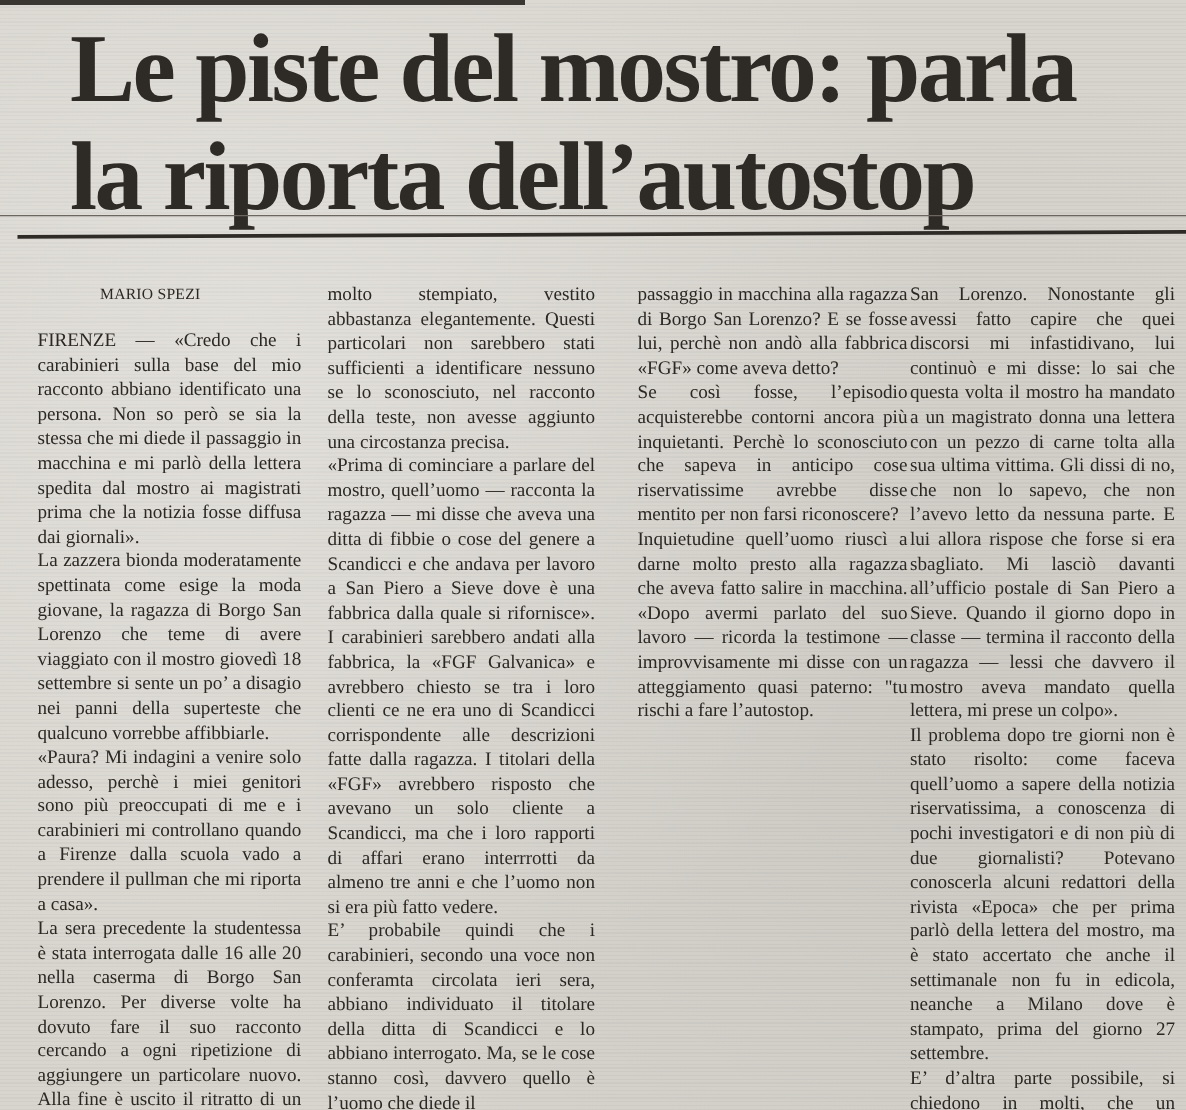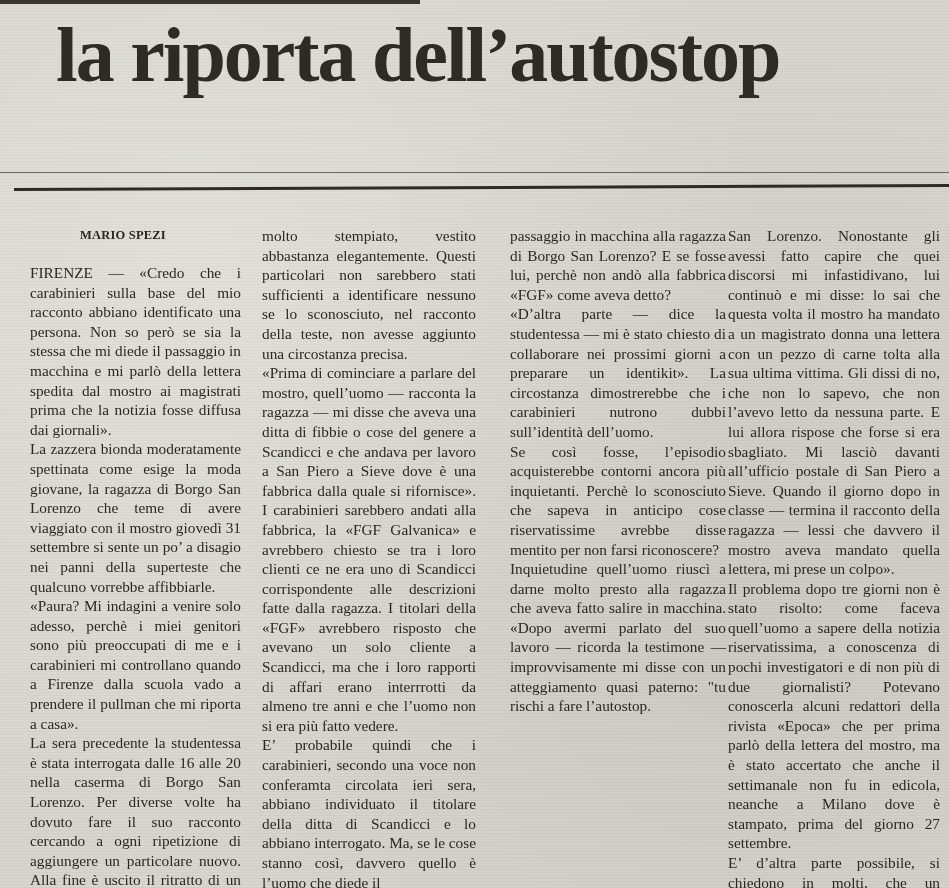--- a/index.html
+++ b/index.html
@@ -30,65 +30,65 @@
   .headline span { display: block; }
   .rule-thin {
     position: absolute; left: 0; top: 172px; width: 949px; height: 1px; background: #6b665f;
   }
   .rule-thick {
     position: absolute; left: 14px; top: 186px; width: 935px; height: 3px; background: #2e2a26;
     transform: rotate(-0.25deg);
   }
   .byline {
     position: absolute; left: 80px; top: 228px;
-    font-size: 12.5px; font-weight: bold; letter-spacing: 0.2px;
+    font-size: 12.5px; font-weight: normal; letter-spacing: 0.2px;
   }
   .col {
     position: absolute;
     font-size: 15.3px; line-height: 19.6px;
     text-align: justify;
     hyphens: manual;
   }
   .col p { margin: 0; text-indent: 0; }
   .c1 { left: 30px; top: 263px; width: 211px; }
   .c2 { left: 262px; top: 226px; width: 214px; }
   .c3 { left: 494px; top: 226px; width: 216px; margin-left: 16px; }
   .c4 { left: 728px; top: 226px; width: 212px; }
 </style>
 </head>
 <body>
 
 <div class="paper"></div>
 <div class="top-rule"></div>
 
 <h1 class="headline">
+  <span>Le piste del mostro: parla</span>
   <span>la riporta dell’autostop</span>
 </h1>
 
 <div class="rule-thin"></div>
 <div class="rule-thick"></div>
 
 <div class="byline">MARIO SPEZI</div>
 
 <div class="col c1">
   <p>FIRENZE — «Credo che i carabinieri sulla base del mio racconto abbiano identificato una persona. Non so però se sia la stessa che mi diede il passaggio in macchina e mi parlò della lettera spedita dal mostro ai magistrati prima che la notizia fosse diffusa dai giornali».</p>
-  <p>La zazzera bionda moderatamente spettinata come esige la moda giovane, la ragazza di Borgo San Lorenzo che teme di avere viaggiato con il mostro giovedì 31 settembre si sente un po’ a disagio nei panni della superteste che qualcuno vorrebbe affibbiarle.</p>
+  <p>La zazzera bionda moderatamente spettinata come esige la moda giovane, la ragazza di Borgo San Lorenzo che teme di avere viaggiato con il mostro giovedì 18 settembre si sente un po’ a disagio nei panni della superteste che qualcuno vorrebbe affibbiarle.</p>
   <p>«Paura? Mi indagini a venire solo adesso, perchè i miei genitori sono più preoccupati di me e i carabinieri mi controllano quando a Firenze dalla scuola vado a prendere il pullman che mi riporta a casa».</p>
   <p>La sera precedente la studentessa è stata interrogata dalle 16 alle 20 nella caserma di Borgo San Lorenzo. Per diverse volte ha dovuto fare il suo racconto cercando a ogni ripetizione di aggiungere un particolare nuovo. Alla fine è uscito il ritratto di un uomo tra i cinquanta e i cinquantacinque anni, alto e robusto,</p>
 </div>
 
 <div class="col c2">
   <p>molto stempiato, vestito abbastanza elegantemente. Questi particolari non sarebbero stati sufficienti a identificare nessuno se lo sconosciuto, nel racconto della teste, non avesse aggiunto una circostanza precisa.</p>
   <p>«Prima di cominciare a parlare del mostro, quell’uomo — racconta la ragazza — mi disse che aveva una ditta di fibbie o cose del genere a Scandicci e che andava per lavoro a San Piero a Sieve dove è una fabbrica dalla quale si rifornisce». I carabinieri sarebbero andati alla fabbrica, la «FGF Galvanica» e avrebbero chiesto se tra i loro clienti ce ne era uno di Scandicci corrispondente alle descrizioni fatte dalla ragazza. I titolari della «FGF» avrebbero risposto che avevano un solo cliente a Scandicci, ma che i loro rapporti di affari erano interrrotti da almeno tre anni e che l’uomo non si era più fatto vedere.</p>
   <p>E’ probabile quindi che i carabinieri, secondo una voce non conferamta circolata ieri sera, abbiano individuato il titolare della ditta di Scandicci e lo abbiano interrogato. Ma, se le cose stanno così, davvero quello è l’uomo che diede il</p>
 </div>
 
 <div class="col c3">
   <p>passaggio in macchina alla ragazza di Borgo San Lorenzo? E se fosse lui, perchè non andò alla fabbrica «FGF» come aveva detto?</p>
-  <p>«D’altra parte — dice la studentessa — mi è stato chiesto di collaborare nei prossimi giorni a preparare un identikit». La circostanza dimostrerebbe che i carabinieri nutrono dubbi sull’identità dell’uomo.</p>
   <p>Se così fosse, l’episodio acquisterebbe contorni ancora più inquietanti. Perchè lo sconosciuto che sapeva in anticipo cose riservatissime avrebbe disse mentito per non farsi riconoscere?</p>
   <p>Inquietudine quell’uomo riuscì a darne molto presto alla ragazza che aveva fatto salire in macchina. «Dopo avermi parlato del suo lavoro — ricorda la testimone — improvvisamente mi disse con un atteggiamento quasi paterno: "tu rischi a fare l’autostop.</p>
 </div>
 
 <div class="col c4">
   <p>San Lorenzo. Nonostante gli avessi fatto capire che quei discorsi mi infastidivano, lui continuò e mi disse: lo sai che questa volta il mostro ha mandato a un magistrato donna una lettera con un pezzo di carne tolta alla sua ultima vittima. Gli dissi di no, che non lo sapevo, che non l’avevo letto da nessuna parte. E lui allora rispose che forse si era sbagliato. Mi lasciò davanti all’ufficio postale di San Piero a Sieve. Quando il giorno dopo in classe — termina il racconto della ragazza — lessi che davvero il mostro aveva mandato quella lettera, mi prese un colpo».</p>
   <p>Il problema dopo tre giorni non è stato risolto: come faceva quell’uomo a sapere della notizia riservatissima, a conoscenza di pochi investigatori e di non più di due giornalisti? Potevano conoscerla alcuni redattori della rivista «Epoca» che per prima parlò della lettera del mostro, ma è stato accertato che anche il settimanale non fu in edicola, neanche a Milano dove è stampato, prima del giorno 27 settembre.</p>
   <p>E’ d’altra parte possibile, si chiedono in molti, che un criminale così organizzato possa avere commesso un errore tanto ingenuo?</p>
 </div>
 

